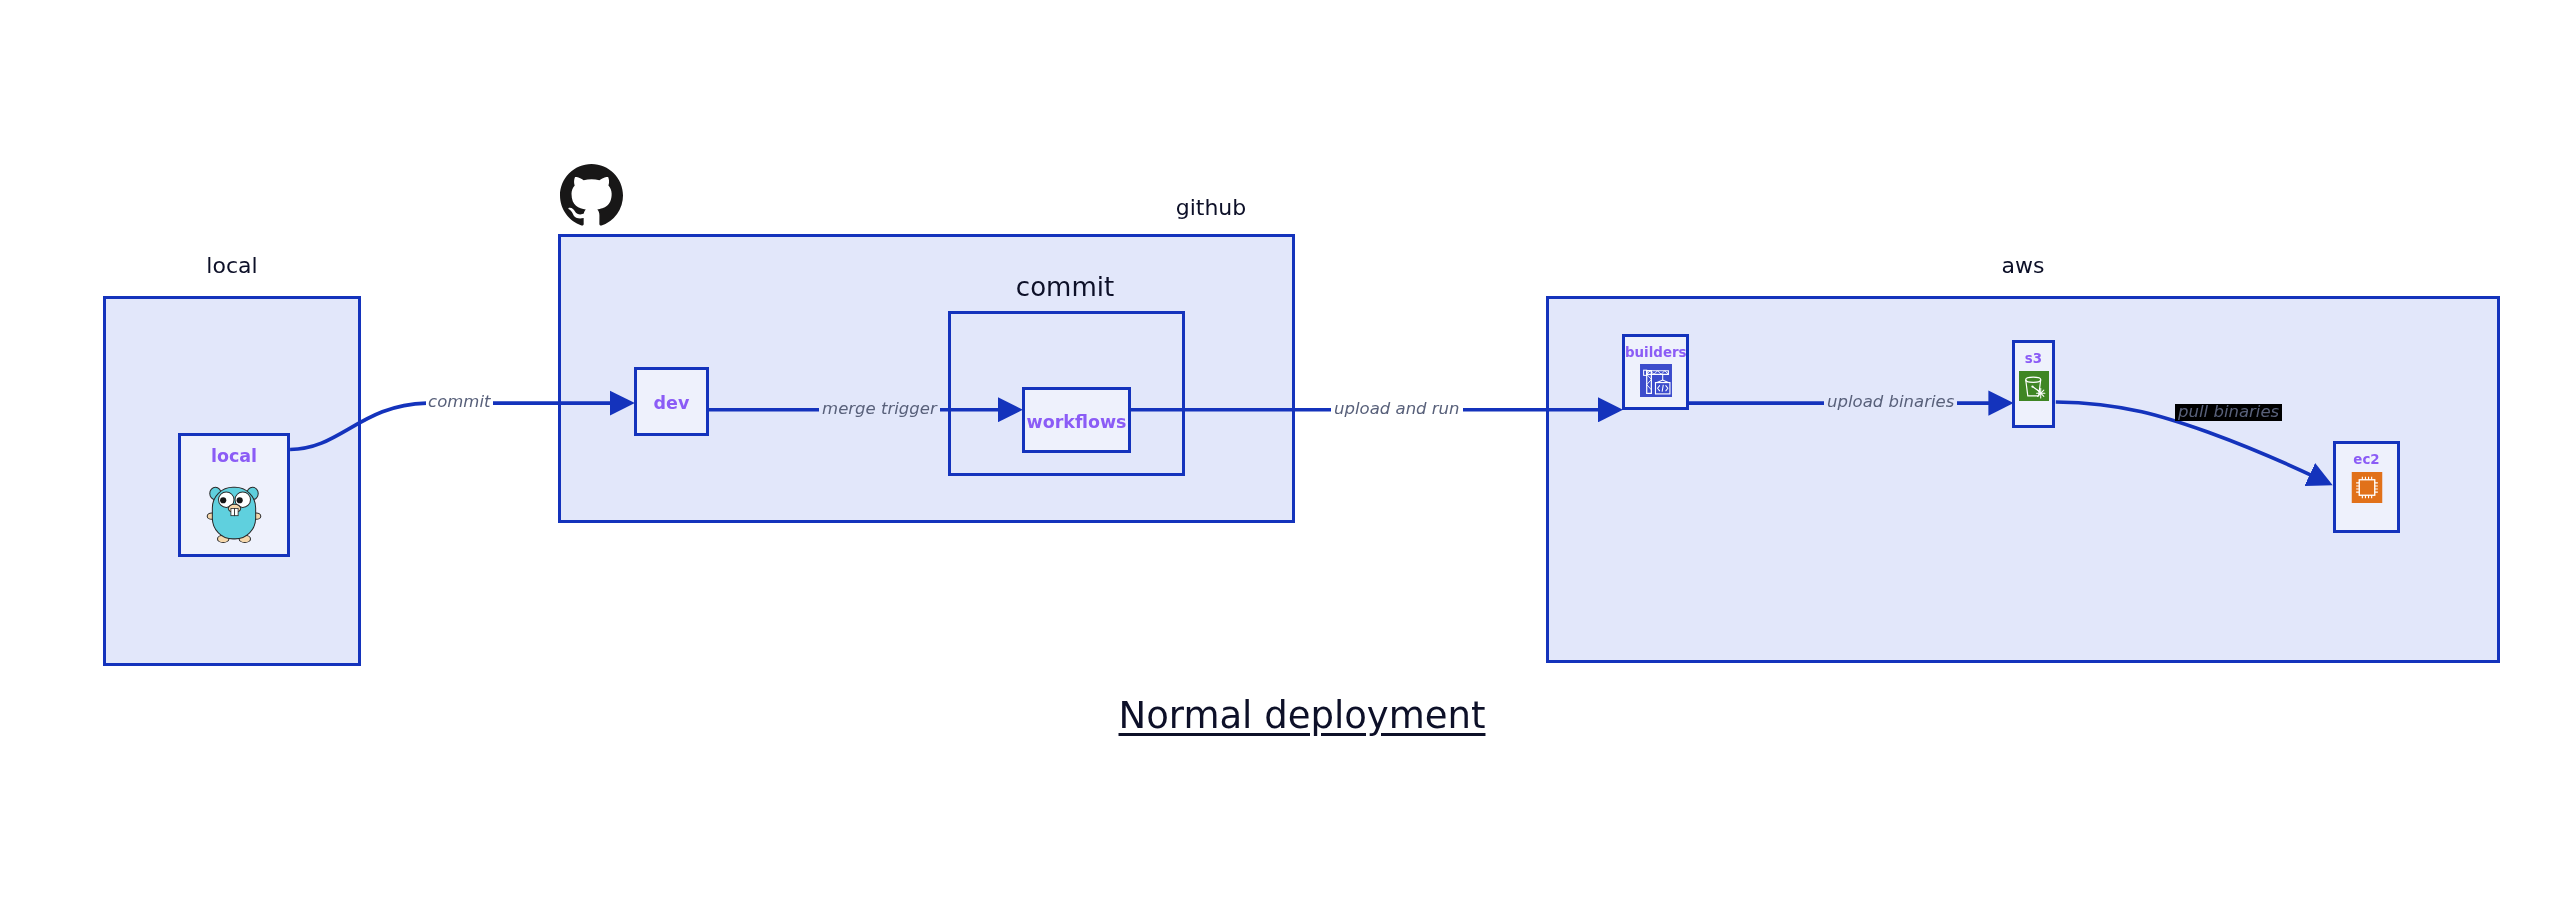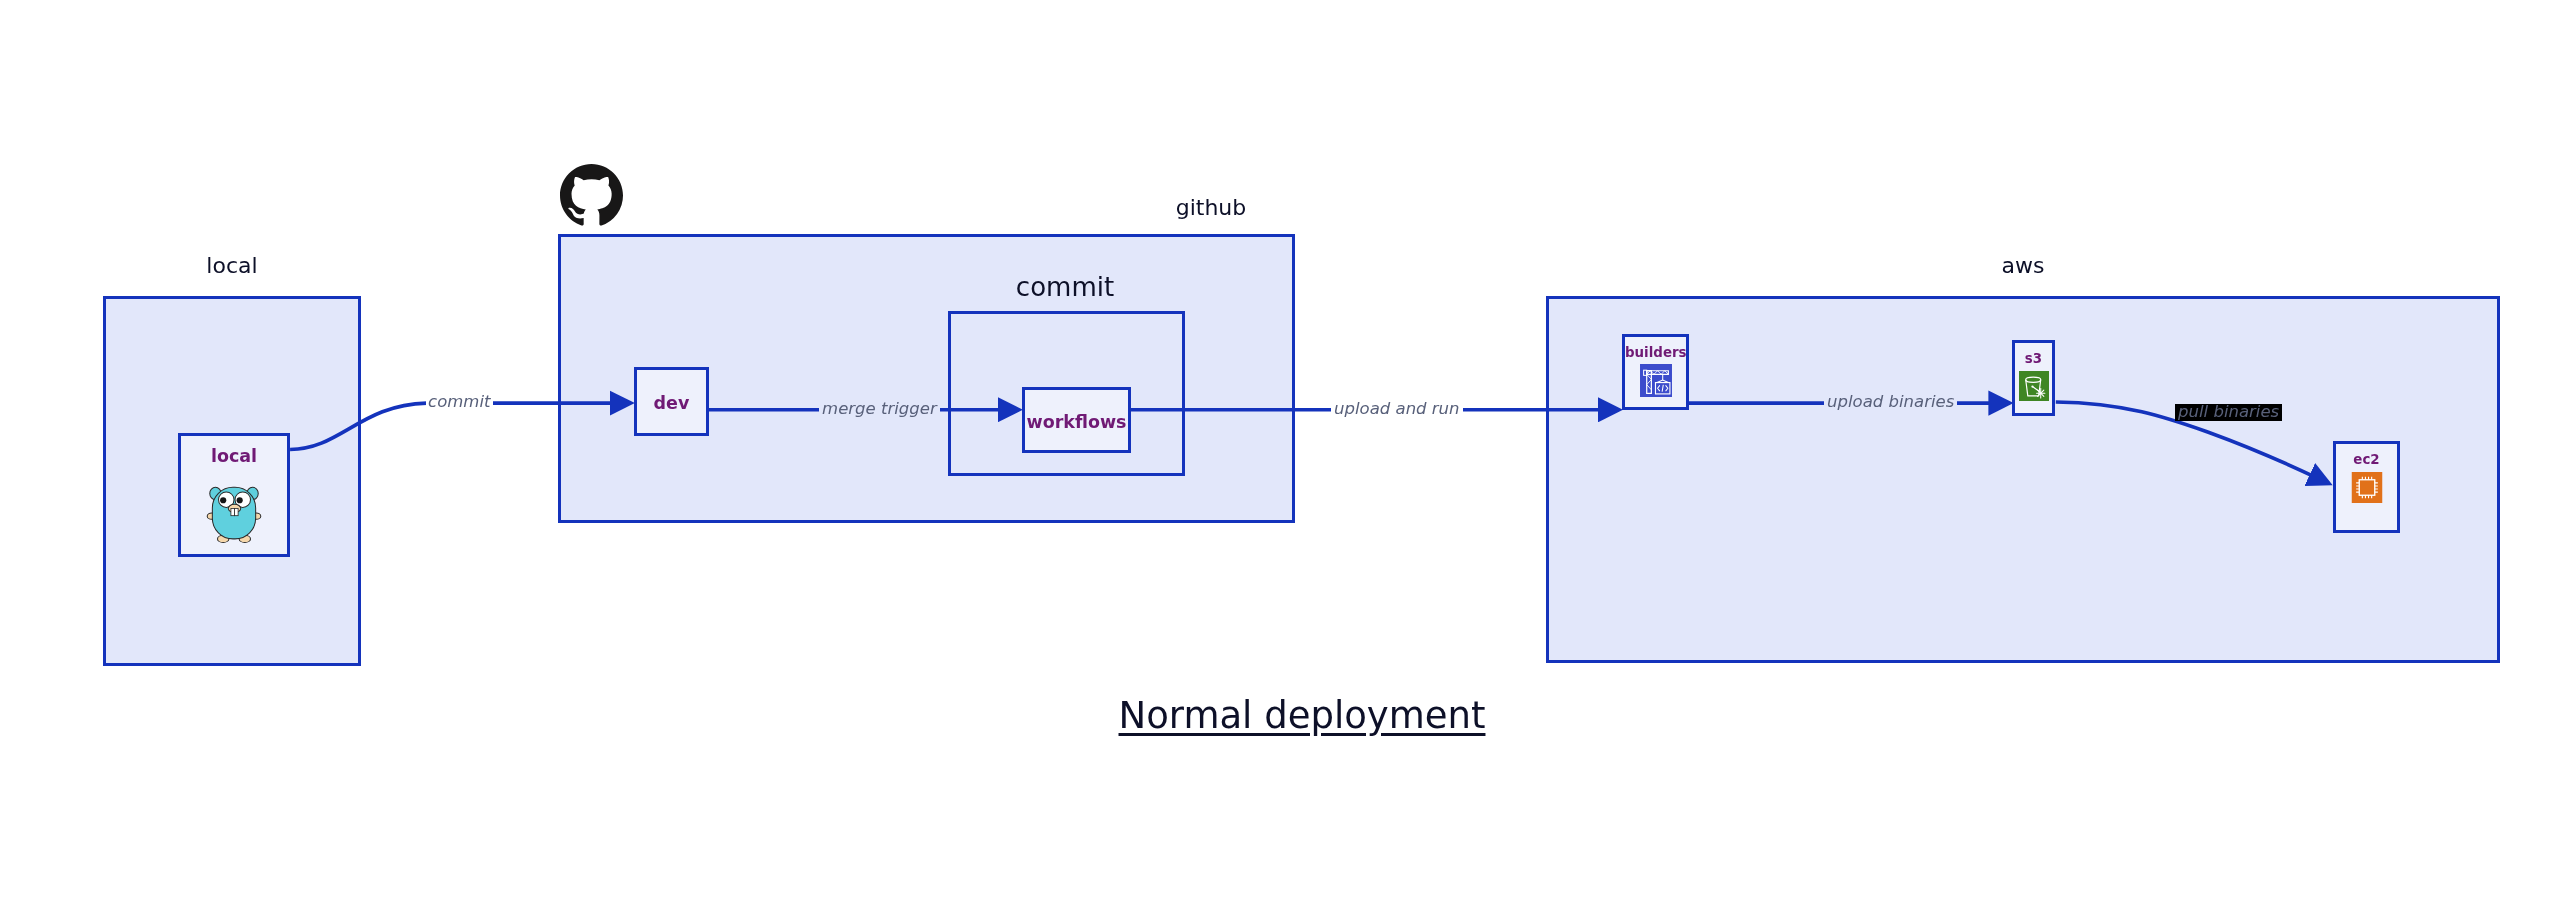--- a/index.html
+++ b/index.html
@@ -43,21 +43,21 @@
     position: absolute;
     background: #eef1fc;
     border: 3.6px solid #1433bc;
     box-sizing: border-box;
   }
   .node-label {
     position: absolute;
     left: 0;
     right: 0;
     text-align: center;
-    color: #701a75;
+    color: #8b5cf6;
     font-weight: bold;
     font-size: 17.5px;
     line-height: 1;
     white-space: nowrap;
     font-family: "DejaVu Sans", sans-serif;
   }
   .node-icon {
     position: absolute;
     left: 50%;
     transform: translateX(-50%);
@@ -194,21 +194,21 @@
 
         <line x1="44" y1="20" x2="44" y2="31" stroke="#ffffff" stroke-width="2"></line>
         <path d="M33 36 L44 31 L55 36" fill="none" stroke="#ffffff" stroke-width="2"></path>
 
         <rect x="30" y="36" width="28" height="22" fill="none" stroke="#ffffff" stroke-width="2.2"></rect>
         <path d="M38 42 L34 47 L38 52 M50 42 L54 47 L50 52 M45 41 L43 53" fill="none" stroke="#ffffff" stroke-width="2" stroke-linecap="round" stroke-linejoin="round"></path>
       </svg>
     </div>
   </div>
 
-  <div class="node-box" style="left:2012px; top:340px; width:43px; height:76px;">
+  <div class="node-box" style="left:2012px; top:340px; width:43px; height:88px;">
     <div class="node-label" style="top:9.3px; font-size:13.4px;">s3</div>
     <div class="node-icon" style="top:28px; width:30px; height:30px;">
       <svg class="icon-tile" width="30" height="30" viewBox="0 0 58 58" xmlns="http://www.w3.org/2000/svg">
         <rect x="0" y="0" width="58" height="58" fill="#3f8624"></rect>
 
         <path d="M13 17 L17 48 L38 48 L42 17" fill="none" stroke="#ffffff" stroke-width="2.3" stroke-linejoin="round"></path>
         <ellipse cx="27.5" cy="17" rx="14.5" ry="5" fill="none" stroke="#ffffff" stroke-width="2.3"></ellipse>
 
         <path d="M26 30 L40 40" stroke="#ffffff" stroke-width="2.2" stroke-linecap="round"></path>
         <circle cx="26" cy="30" r="2.2" fill="#ffffff"></circle>

